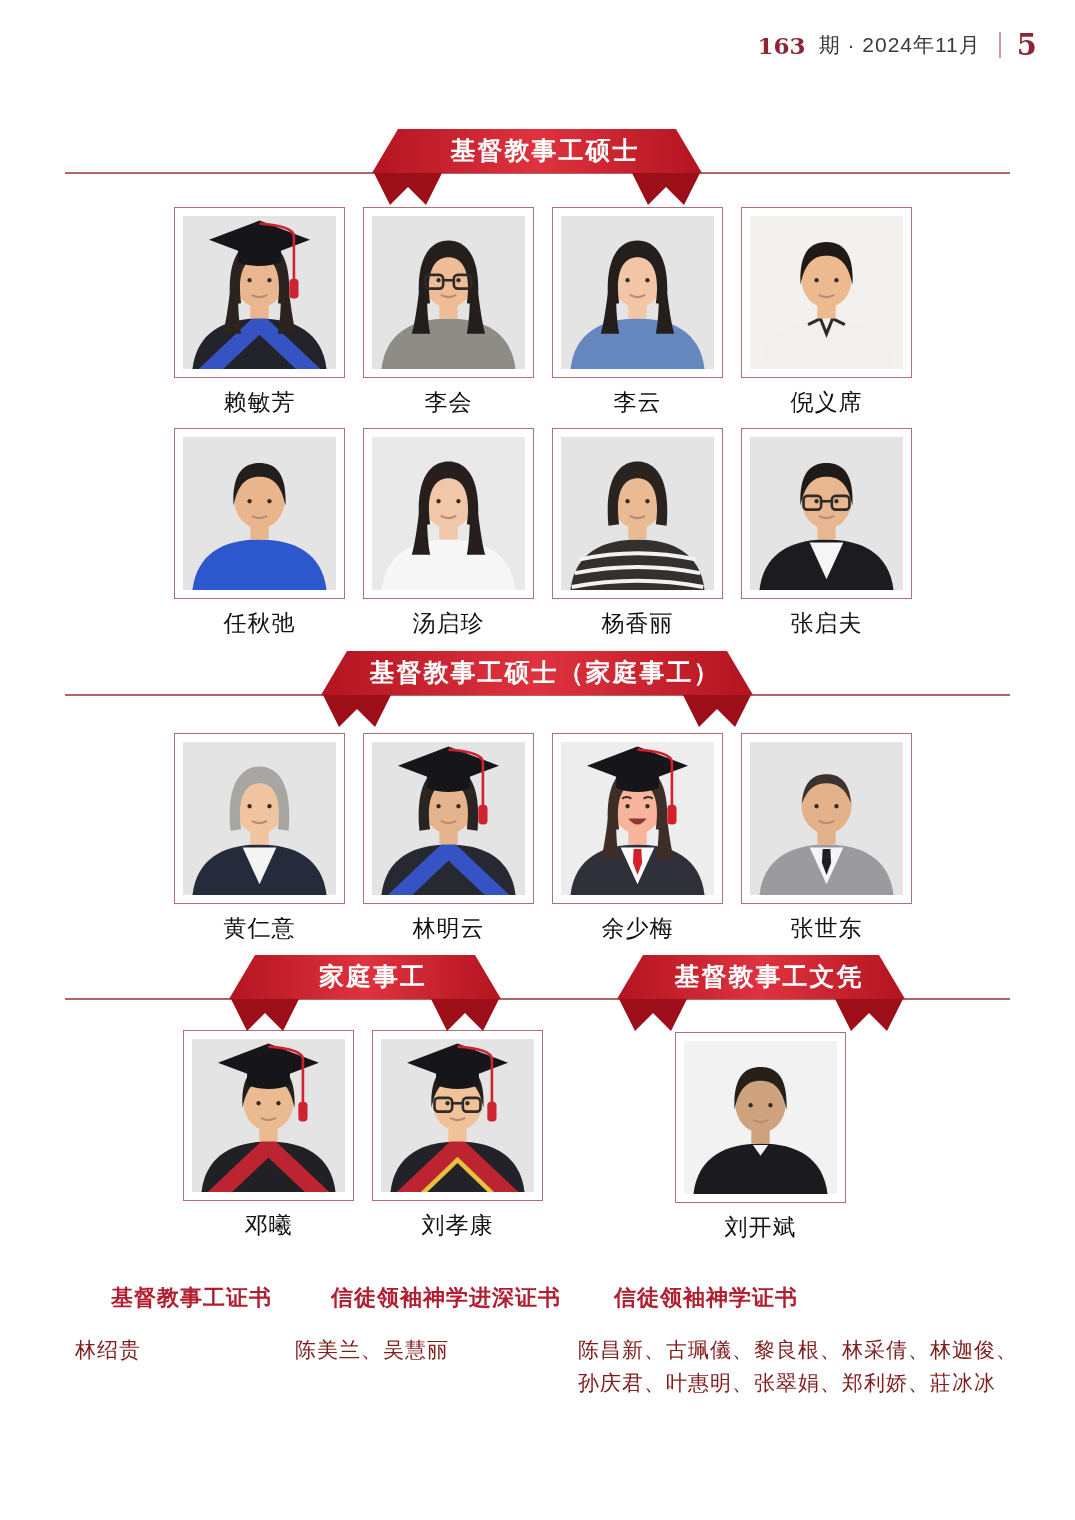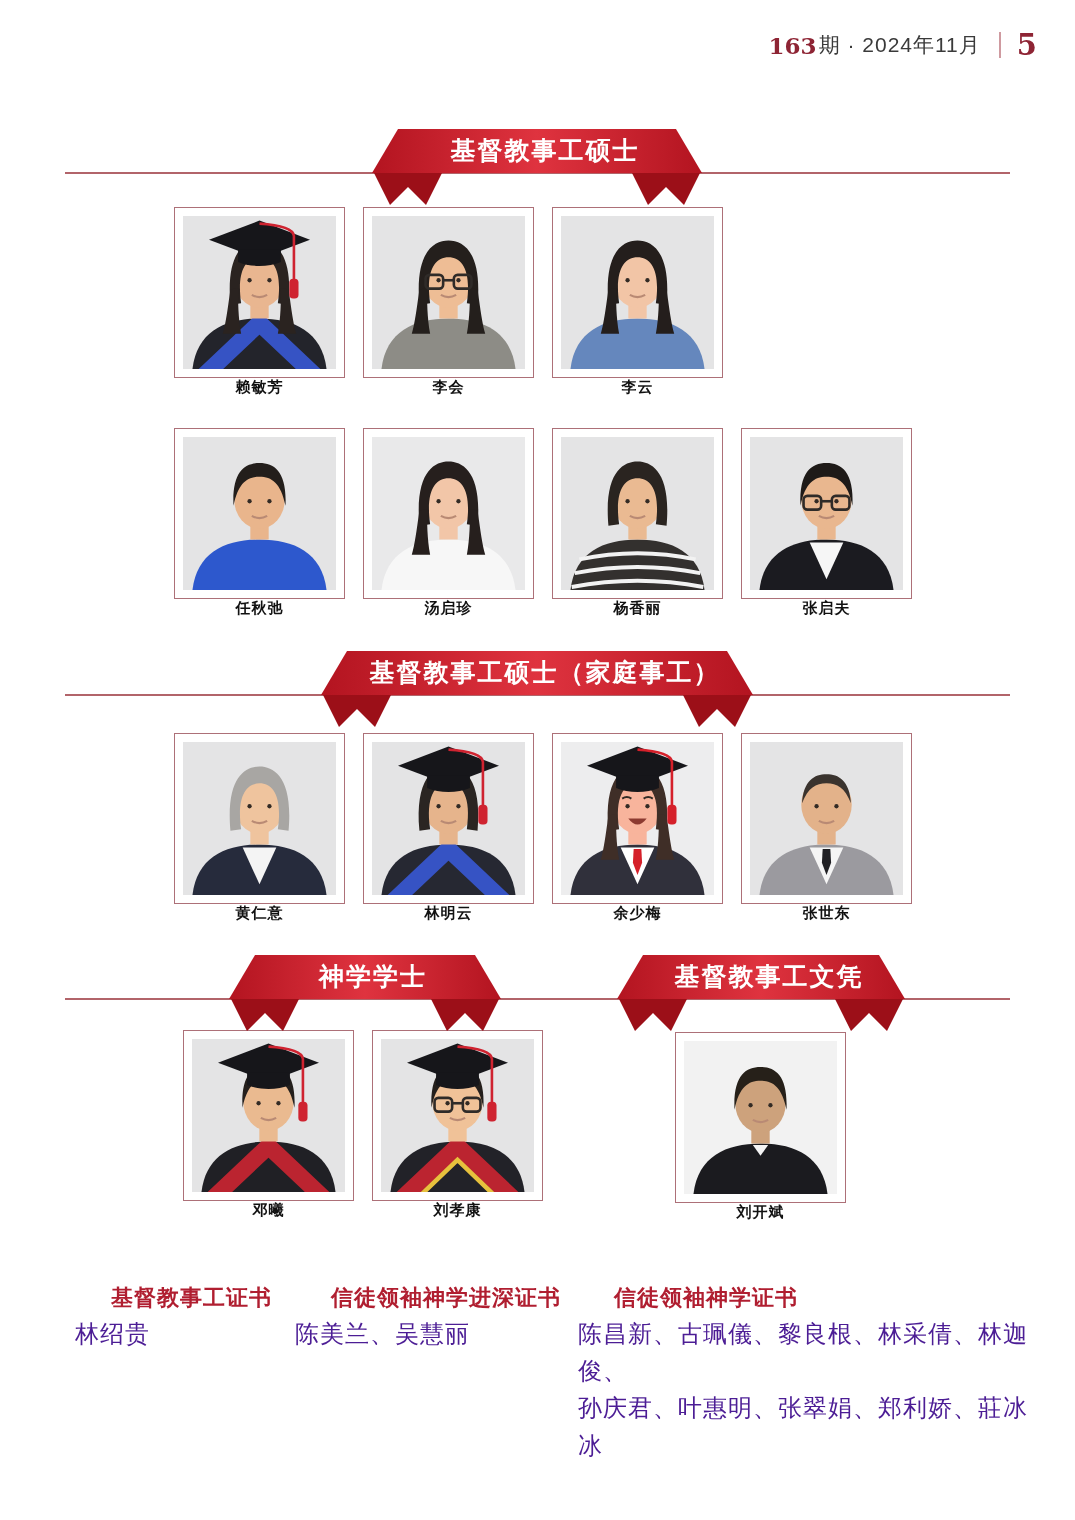--- a/index.html
+++ b/index.html
@@ -2,45 +2,45 @@
 <html><head>
 <meta charset="utf-8">
 <style>
   html,body{margin:0;padding:0;background:#ffffff;}
   body{font-family:"Liberation Sans", sans-serif;}
   .page{position:relative;width:1075px;height:1520px;background:#fff;margin:0 auto;overflow:hidden;border-radius:32px;}
 
   
   .hdr{position:absolute;top:28px;right:38px;display:flex;align-items:center;}
   .iss{font-family:"DejaVu Serif", serif;font-weight:bold;font-size:23px;color:#8e2434;}
-  .isst{font-size:21px;color:#3a3a3a;margin-left:2px;letter-spacing:1px;}
+  .isst{font-size:21px;color:#3a3a3a;margin-left:13px;letter-spacing:1px;}
   .vdiv{display:inline-block;width:2px;height:26px;background:#cf9aa0;margin:0 16px 0 18px;}
   .pnum{font-family:"DejaVu Serif", serif;font-weight:bold;font-size:29px;color:#8e2434;}
 
   
   .hline{position:absolute;left:65px;width:945px;height:2px;background:#b2646a;z-index:1;}
 
   
   .ribbon{position:absolute;height:80px;z-index:2;}
   .ribbon svg{position:absolute;left:0;top:0;display:block;}
   .ribbon .rlabel{position:absolute;left:16px;right:0;top:0;height:46px;line-height:46px;
     text-align:center;color:#ffffff;font-weight:bold;font-size:25px;letter-spacing:2px;}
 
   
   .photo-row{position:absolute;display:flex;gap:18px;z-index:1;}
   .cell{width:171px;flex:0 0 auto;}
   .frame{border:1px solid #ad7078;padding:8px;background:#fff;}
   .photo{width:153px;height:153px;background:#e4e4e5;}
   .photo svg{display:block;width:100%;height:100%;}
-  .gname{text-align:center;font-weight:bold;font-size:15px;color:#111;margin-top:0;letter-spacing:1px;}
+  .gname{text-align:center;font-weight:normal;font-size:23px;color:#111;margin-top:9px;letter-spacing:1px;}
 
   
   .cert{position:absolute;top:1283px;}
   .ct{font-weight:bold;font-size:22px;color:#b01e30;letter-spacing:1px;margin-left:36px;}
-  .cn{font-size:24px;color:#4c1d95;margin-top:2px;line-height:1.55;white-space:pre-line;letter-spacing:1px;}
+  .cn{font-size:21px;color:#7f1d1d;margin-top:21px;line-height:1.55;white-space:pre-line;letter-spacing:1px;}
 </style>
 </head>
 <body>
 
 <div class="page">
 
   <header class="hdr">
     <span class="iss">163</span>
     <span class="isst">期 · 2024年11月</span>
     <span class="vdiv"></span>
@@ -125,20 +125,38 @@
               <path d="M31 48 C29 62 28 70 26 77 L38 77 C36 66 36 56 36 47 Z" fill="#241e1c"></path>
               <path d="M69 48 C71 62 72 70 74 77 L62 77 C64 66 64 56 64 47 Z" fill="#241e1c"></path>
               <circle cx="43.5" cy="42" r="1.4" fill="#332b25"></circle>
               <circle cx="56.5" cy="42" r="1.4" fill="#332b25"></circle>
               <path d="M45 51.5 Q50 54.5 55 51.5" stroke="#b98a74" stroke-width="1.4" fill="none"></path>
             </svg>
           </div>
         </div>
         <div class="gname">李云</div>
       </div>
+      <div class="cell">
+        <div class="frame">
+          <div class="photo">
+            <svg viewBox="0 0 100 100" xmlns="http://www.w3.org/2000/svg">
+              <rect width="100" height="100" fill="#f3f1ee"></rect>
+              <path d="M6 102 C8 76 27 67 50 67 C73 67 92 76 94 102 Z" fill="#f2f0ec"></path>
+              <path d="M38 71 L46 67 L50 77 L54 67 L62 71" stroke="#2b2b2b" stroke-width="2" fill="none"></path>
+              <rect x="44" y="54" width="12" height="13" fill="#edba90"></rect>
+              <ellipse cx="50" cy="41" rx="16.5" ry="19" fill="#edba90"></ellipse>
+              <path d="M33 45 C32 23 40 17 50 17 C60 17 68 23 67 45 C64 30 58 26 50 26 C42 26 36 30 33 45 Z" fill="#1f1a18"></path>
+              <circle cx="43.5" cy="42" r="1.4" fill="#332b25"></circle>
+              <circle cx="56.5" cy="42" r="1.4" fill="#332b25"></circle>
+              <path d="M45 51.5 Q50 54.5 55 51.5" stroke="#b98a74" stroke-width="1.4" fill="none"></path>
+            </svg>
+          </div>
+        </div>
+        <div class="gname">倪义席</div>
+      </div>
     </div>
   <div class="photo-row" style="left:174px;top:428px">
       <div class="cell">
         <div class="frame">
           <div class="photo">
             <svg viewBox="0 0 100 100" xmlns="http://www.w3.org/2000/svg">
               <rect width="100" height="100" fill="#e4e4e5"></rect>
               <path d="M6 102 C8 76 27 67 50 67 C73 67 92 76 94 102 Z" fill="#2d58cd"></path>
               <rect x="44" y="54" width="12" height="13" fill="#e9b58c"></rect>
               <ellipse cx="50" cy="41" rx="16.5" ry="19" fill="#e9b58c"></ellipse>
@@ -329,21 +347,21 @@
           <linearGradient id="rg2" x1="0" y1="0" x2="1" y2="0">
             <stop offset="0" stop-color="#b31420"></stop>
             <stop offset="0.5" stop-color="#df333f"></stop>
             <stop offset="1" stop-color="#b31420"></stop>
           </linearGradient>
         </defs>
         <polygon points="2,46 70,46 54,78 36,60 18,78" fill="#9c0f18"></polygon>
         <polygon points="270,46 202,46 218,78 236,60 254,78" fill="#9c0f18"></polygon>
         <polygon points="26,2 246,2 272,46 0,46" fill="url(#rg2)"></polygon>
       </svg>
-    <span class="rlabel">神学学士</span>
+    <span class="rlabel">家庭事工</span>
   </div>
   <div class="ribbon" style="left: 617px; top: 953px; width: 288px;">
       <svg width="288" height="80" viewBox="0 0 288 80" xmlns="http://www.w3.org/2000/svg">
         <defs>
           <linearGradient id="rg3" x1="0" y1="0" x2="1" y2="0">
             <stop offset="0" stop-color="#b31420"></stop>
             <stop offset="0.5" stop-color="#df333f"></stop>
             <stop offset="1" stop-color="#b31420"></stop>
           </linearGradient>
         </defs>

